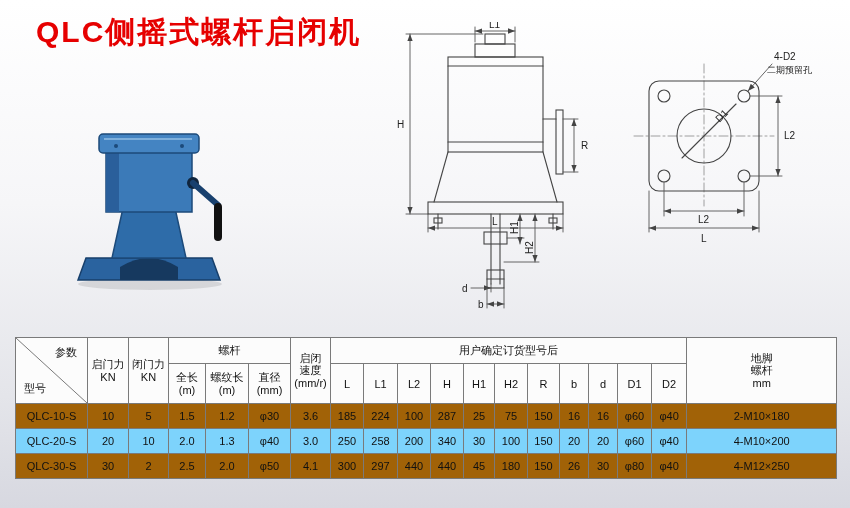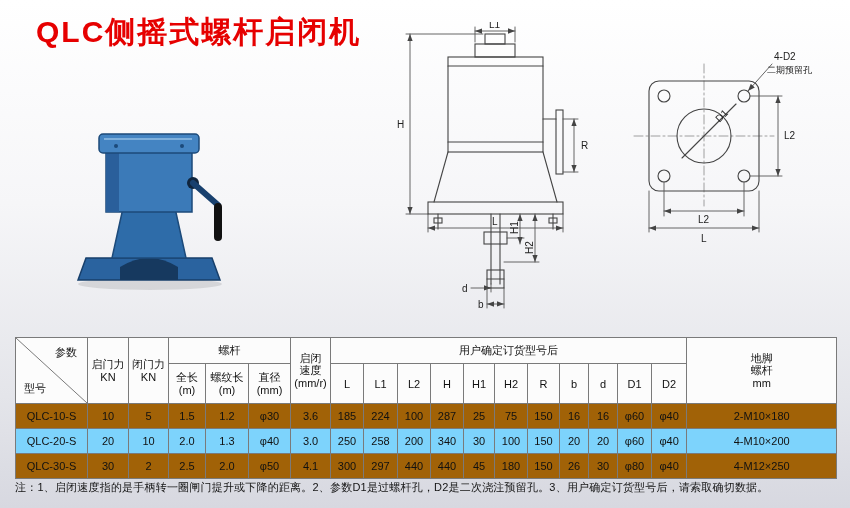--- a/index.html
+++ b/index.html
@@ -310,15 +310,14 @@
           <td>150</td>
           <td>26</td>
           <td>30</td>
           <td>φ80</td>
           <td>φ40</td>
           <td>4-M12×250</td>
         </tr>
       </tbody>
   </table>
 
-  <div class="note">注：1、启闭速度指的是手柄转一圈闸门提升或下降的距离。2、参数D1是过螺杆孔，D2是二次浇注预留孔。3、用户确定订货型号后，请索取确切数据。</div>
 
 </div>
 
 </body></html>

